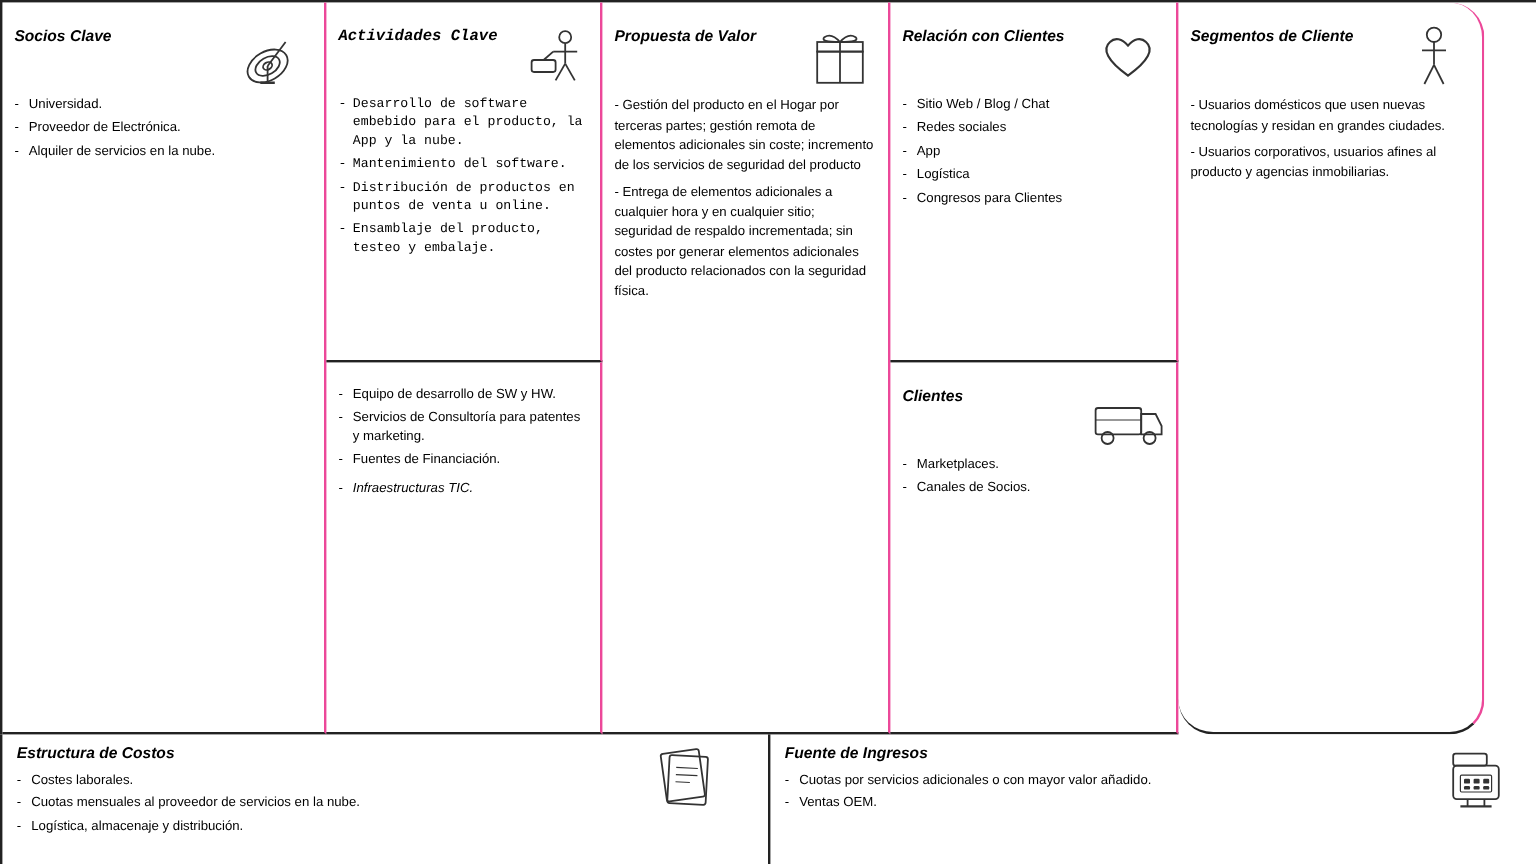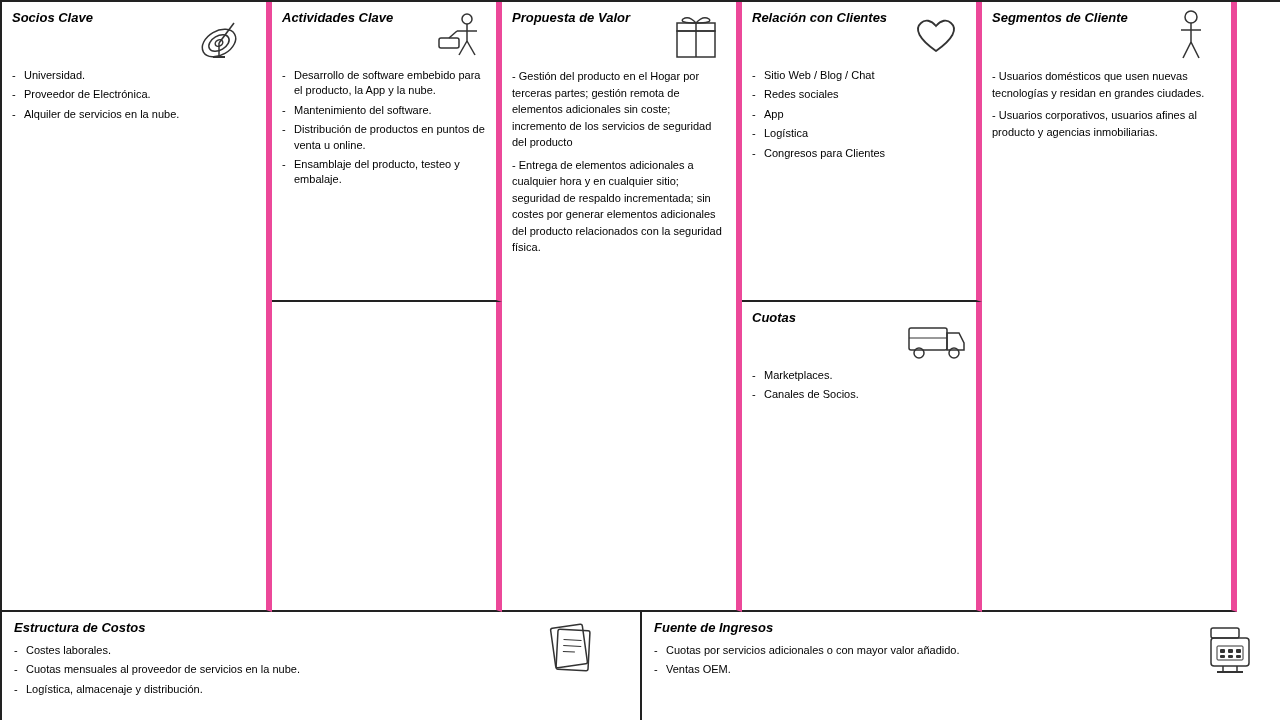--- a/index.html
+++ b/index.html
@@ -20,23 +20,23 @@
     }
     .main-grid {
       display: grid;
       grid-template-columns: 270px 230px 240px 240px 255px;
       grid-template-rows: 300px 310px;
       border-top: 2px solid #222;
       border-left: 2px solid #222;
       flex: 1;
     }
     .cell {
-      border-right: 6px solid #ec4899;
+      border-right: 2px solid #ec4899;
       border-bottom: 2px solid #222;
-      padding: 8px 10px;
+      padding: 20px 10px;
       position: relative;
       overflow: hidden;
     }
     .cell-title {
       font-weight: bold;
       font-style: italic;
       font-size: 13px;
       margin-bottom: 8px;
       display: flex;
       align-items: flex-start;
@@ -72,35 +72,37 @@
     }
     
     .socios-clave {
       grid-column: 1;
       grid-row: 1 / 3;
     }
     
     .actividades-clave {
       grid-column: 2;
       grid-row: 1;
+      font-family: Liberation Mono, monospace;
     }
     
     .propuesta-valor {
       grid-column: 3;
       grid-row: 1 / 3;
     }
     
     .relacion-clientes {
       grid-column: 4;
       grid-row: 1;
     }
     
     .segmentos-cliente {
       grid-column: 5;
       grid-row: 1 / 3;
+      border-radius: 29px;
     }
     
     .recursos-clave {
       grid-column: 2;
       grid-row: 2;
     }
     
     .canales {
       grid-column: 4;
       grid-row: 2;
@@ -232,25 +234,31 @@
       </div>
       <p class="cell-text" style="">
         - <span>Usuarios domésticos que usen nuevas tecnologías y residan en grandes ciudades.</span>
       </p>
       <p class="cell-text">
         - <span>Usuarios corporativos, usuarios afines al producto y agencias inmobiliarias.</span>
       </p>
     </div>
 
     <div class="cell recursos-clave">
+      <ul class="cell-list">
+        <li>Equipo de desarrollo de SW y HW.</li>
+        <li>Servicios de Consultoría para patentes y marketing.</li>
+        <li>Fuentes de Financiación.</li>
+        <li style="margin-top:8px;"><span class="italic-text">Infraestructuras TIC.</span></li>
+      </ul>
     </div>
 
     <div class="cell canales">
       <div class="cell-title">
-        <span>Cuotas</span>
+        <span>Clientes</span>
         <div class="cell-icon">
 
           <svg width="65" height="45" viewBox="0 0 65 45">
             <rect x="5" y="15" width="38" height="22" rx="2" fill="none" stroke="#333" stroke-width="1.5"></rect>
             <path d="M43,20 L55,20 L60,30 L60,37 L43,37Z" fill="none" stroke="#333" stroke-width="1.5"></path>
             <circle cx="15" cy="40" r="5" fill="none" stroke="#333" stroke-width="1.5"></circle>
             <circle cx="50" cy="40" r="5" fill="none" stroke="#333" stroke-width="1.5"></circle>
             <line x1="5" y1="25" x2="43" y2="25" stroke="#333" stroke-width="1"></line>
           </svg>
         </div>

